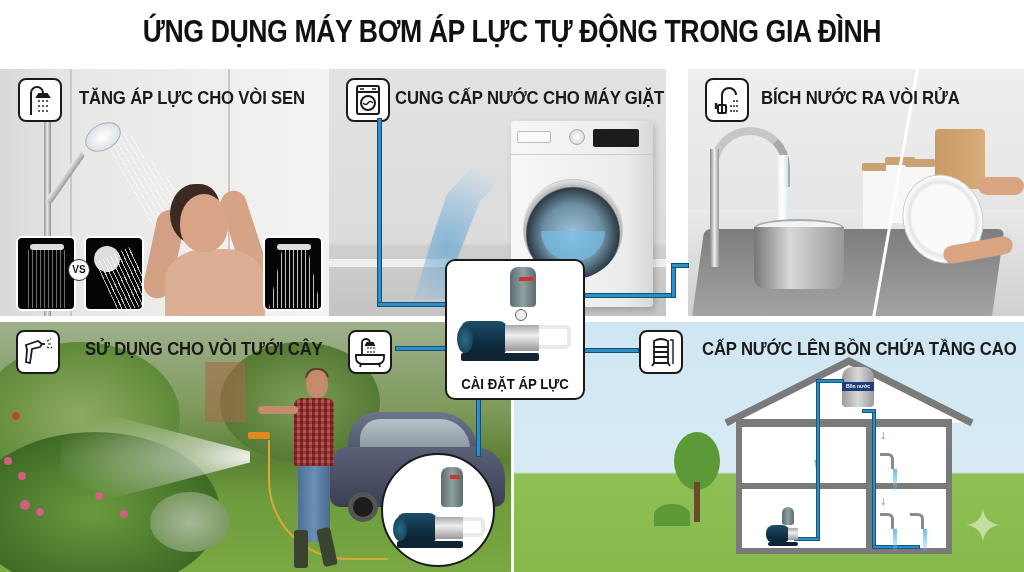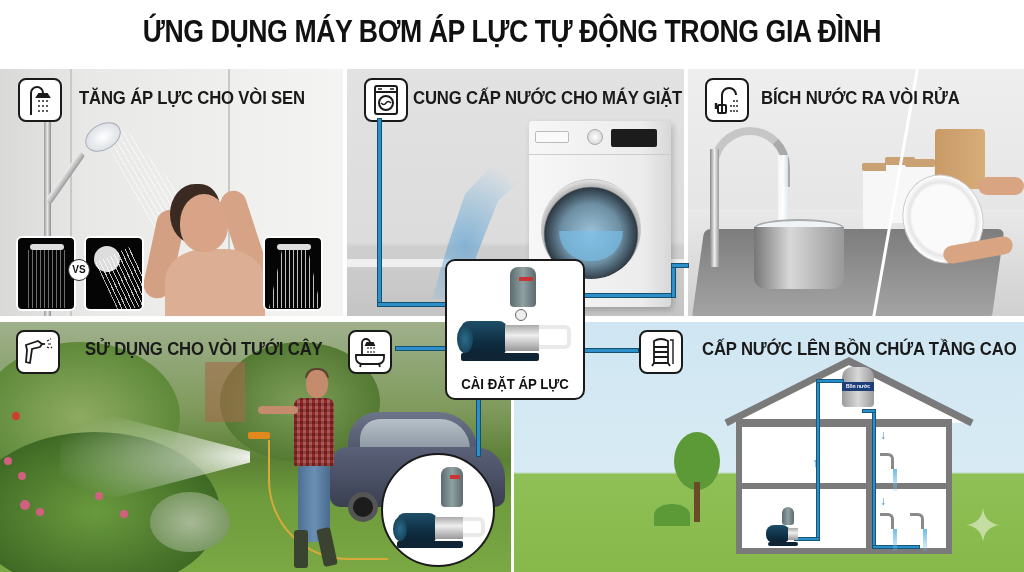--- a/index.html
+++ b/index.html
@@ -49,21 +49,21 @@
   .thumb .sh-water { position: absolute; left: 10px; top: 12px; width: 38px; height: 58px;
     background: repeating-linear-gradient(90deg, rgba(255,255,255,0.75) 0 1px, transparent 1px 4px); }
   .thumb .sh-water.weak { opacity: 0.55; }
   .thumb .sh-water.fan { clip-path: polygon(25% 0, 75% 0, 100% 100%, 0 100%); left: 4px; width: 52px; }
   .thumb .sh-hand { position: absolute; left: 8px; top: 8px; width: 26px; height: 26px; border-radius: 50%; background: #ddd; }
   .thumb .sh-water.diag { transform: rotate(-25deg); left: 20px; top: 14px; }
   .vs-badge { position: absolute; left: 68px; top: 259px; width: 22px; height: 22px; border-radius: 50%;
     background: #fff; border: 1.5px solid #333; font-weight: bold; font-size: 10px; text-align: center; line-height: 19px; color: #111; }
 
   
-  #p-washer { left: 347px; top: 69px; width: 337px; height: 247px;
+  #p-washer { left: 329px; top: 69px; width: 337px; height: 247px;
     background: linear-gradient(180deg, #e2e2e2 0%, #dcdcdc 70%, #cfcfcf 72%, #c4c4c4 100%); }
   .baseboard { position: absolute; left: 0; right: 0; top: 190px; height: 8px; background: #efefef; }
   .washer { position: absolute; left: 182px; top: 52px; width: 142px; height: 186px;
     background: linear-gradient(90deg, #f7f7f7, #ececec 80%, #d8d8d8); border-radius: 4px; box-shadow: 2px 3px 6px rgba(0,0,0,0.2); }
   .washer .panel-top { position: absolute; left: 0; right: 0; top: 0; height: 34px; border-bottom: 1px solid #ccc; }
   .washer .drawer { position: absolute; left: 6px; top: 10px; width: 34px; height: 12px; border: 1px solid #bbb; border-radius: 2px; background: #fafafa; }
   .washer .knob { position: absolute; left: 58px; top: 8px; width: 16px; height: 16px; border-radius: 50%; background: radial-gradient(#fff, #ccc); border: 1px solid #aaa; }
   .washer .display { position: absolute; left: 82px; top: 8px; width: 46px; height: 18px; background: #1c1c1c; border-radius: 2px; }
   .washer .door { position: absolute; left: 12px; top: 58px; width: 100px; height: 100px; border-radius: 50%;
     background: radial-gradient(circle at 50% 55%, #9cc4dc 0%, #6e8fa3 40%, #2d3a44 62%, #b8b8b8 64%, #e0e0e0 72%, #9a9a9a 75%); }

